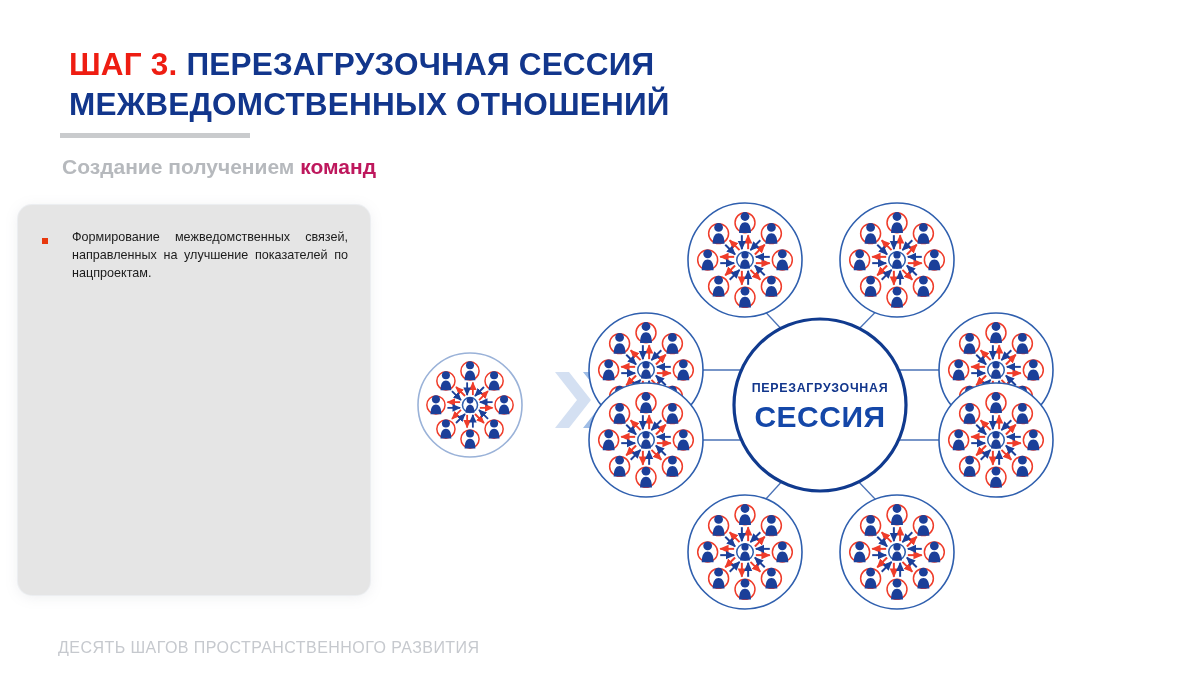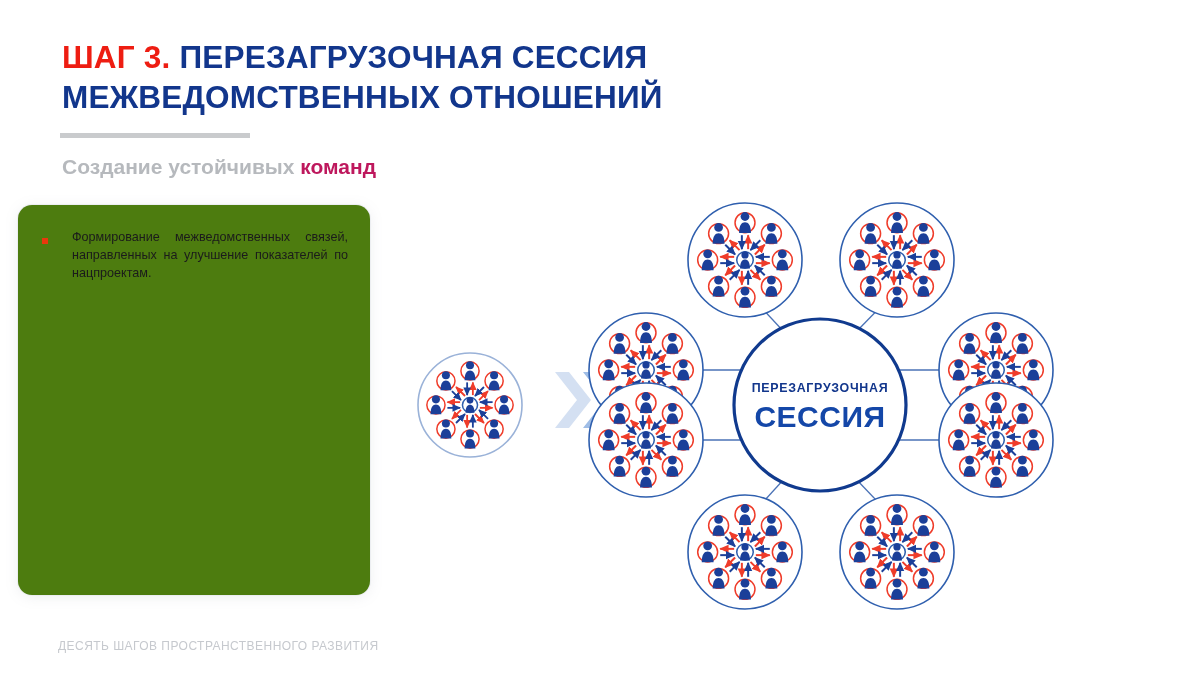--- a/index.html
+++ b/index.html
@@ -22,21 +22,21 @@
     left: 62px;
     top: 38px;
     width: 700px;
   }
   #page-title {
     font-size: 31.5px;
     font-weight: bold;
     line-height: 1.26;
     color: #12368c;
     letter-spacing: 0.2px;
-    margin: 0;
+    margin: 7px;
   }
   #page-title .step {
     color: #ee1d12;
   }
 
   #title-divider {
     position: absolute;
     left: 60px;
     top: 133px;
     width: 190px;
@@ -57,21 +57,21 @@
     color: #be185d;
   }
 
   
   #bullet-card {
     position: absolute;
     left: 18px;
     top: 205px;
     width: 352px;
     height: 390px;
-    background: #4d7c0f;
+    background: #e5e5e5;
     border-radius: 14px;
     box-shadow: 0 0 0 1px #eceef1, 0 2px 14px rgba(120,130,150,0.13);
   }
   #bullet-list {
     position: absolute;
     left: 24px;
     top: 24px;
     width: 306px;
   }
   .bullet-item {
@@ -92,21 +92,21 @@
     color: #1b1b1b;
     text-align: justify;
     word-spacing: 1.4px;
   }
 
   
   #footer-note {
     position: absolute;
     left: 58px;
     top: 639px;
-    font-size: 12px;
+    font-size: 16px;
     letter-spacing: 0.45px;
     color: #c6c9ce;
     text-transform: uppercase;
   }
 
   
   #chevrons {
     position: absolute;
     left: 553px;
     top: 368px;
@@ -133,21 +133,21 @@
 </style>
 </head>
 <body>
 
 <div id="title-block">
   <h1 id="page-title"><span class="step">ШАГ 3.</span><span> ПЕРЕЗАГРУЗОЧНАЯ СЕССИЯ МЕЖВЕДОМСТВЕННЫХ ОТНОШЕНИЙ</span></h1>
 </div>
 
 <div id="title-divider"></div>
 
-<div id="subtitle"><span>Создание устойчивых </span><span class="accent">команд</span></div>
+<div id="subtitle"><span>Создание получением </span><span class="accent">команд</span></div>
 
 <div id="bullet-card">
   <div id="bullet-list">
     <div class="bullet-item">
       <span class="bullet-marker"></span>
       <span class="bullet-text">Формирование межведомственных связей, направленных на улучшение показателей по нацпроектам.</span>
     </div>
   </div>
 </div>
 

